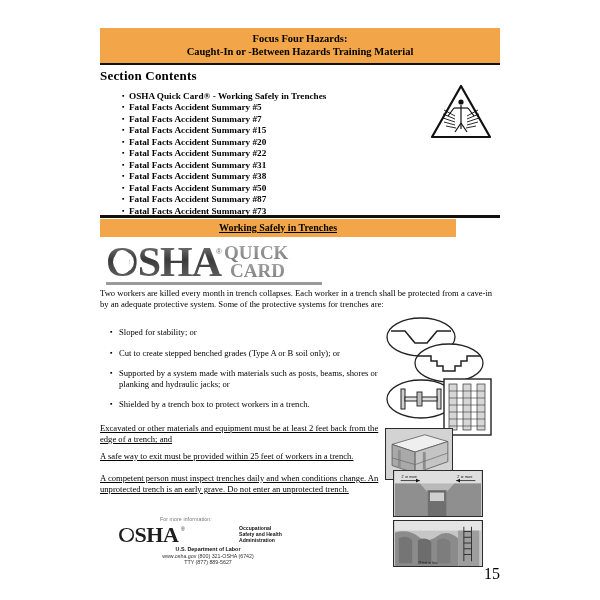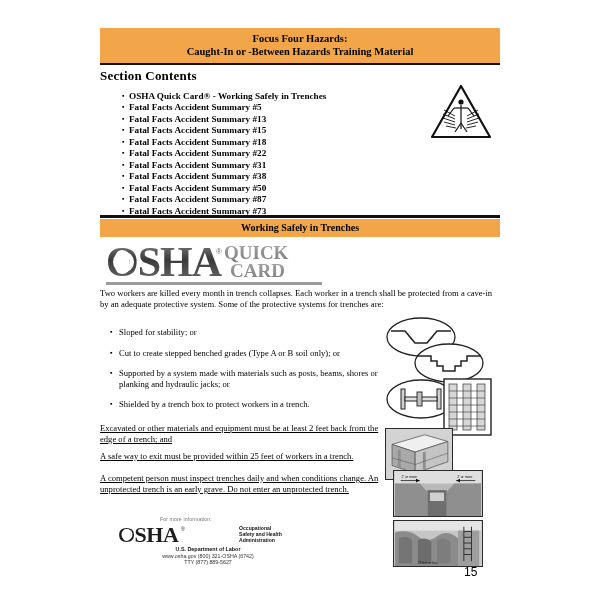--- a/index.html
+++ b/index.html
@@ -45,24 +45,25 @@
     width: 400px;
     padding: 4px 0 5px 0;
     font-size: 10.5px;
     line-height: 13px;
     border-bottom: 2.5px solid #111;
   }
   .banner-sub {
     position: absolute;
     left: 0;
     top: 219px;
-    width: 400px;
+    width: 356px;
     padding: 3px 0 3px 0;
     font-size: 10px;
     line-height: 12px;
+    text-decoration: underline;
   }
   .rule-dark {
     position: absolute;
     left: 0;
     top: 215px;
     width: 400px;
     height: 2.5px;
     background: #111;
   }
 
@@ -233,45 +234,45 @@
   .fig-ladder  { left: 293px; top: 520px; width: 90px; height: 47px; }
 
   .photo-frame {
     border: 1px solid #2b2b2b;
     background: #cfcfcf;
     box-sizing: border-box;
   }
 
   .page-num {
     position: absolute;
-    left: 464px;
+    left: 484px;
     top: 565px;
-    font-size: 12px;
-    font-family: Liberation Sans, sans-serif;
+    font-size: 16px;
+    font-family: Liberation Serif, serif;
   }
 </style>
 </head>
 <body>
 
 <div class="page">
   <div class="content">
 
     <div class="banner banner-top">
       <div>Focus Four Hazards:</div>
       <div>Caught-In or -Between Hazards Training Material</div>
     </div>
 
     <div class="section-title">Section Contents</div>
 
     <ul class="contents-list">
       <li><span class="bul">▪</span><span>OSHA Quick Card® - Working Safely in Trenches</span></li>
       <li><span class="bul">▪</span><span>Fatal Facts Accident Summary #5</span></li>
-      <li><span class="bul">▪</span><span>Fatal Facts Accident Summary #13</span></li>
+      <li><span class="bul">▪</span><span>Fatal Facts Accident Summary #7</span></li>
       <li><span class="bul">▪</span><span>Fatal Facts Accident Summary #15</span></li>
-      <li><span class="bul">▪</span><span>Fatal Facts Accident Summary #18</span></li>
+      <li><span class="bul">▪</span><span>Fatal Facts Accident Summary #20</span></li>
       <li><span class="bul">▪</span><span>Fatal Facts Accident Summary #22</span></li>
       <li><span class="bul">▪</span><span>Fatal Facts Accident Summary #31</span></li>
       <li><span class="bul">▪</span><span>Fatal Facts Accident Summary #38</span></li>
       <li><span class="bul">▪</span><span>Fatal Facts Accident Summary #50</span></li>
       <li><span class="bul">▪</span><span>Fatal Facts Accident Summary #87</span></li>
       <li><span class="bul">▪</span><span>Fatal Facts Accident Summary #73</span></li>
       <li><span class="bul">▪</span><span>Review Exercise</span></li>
     </ul>
 
     <svg class="warn-sign" viewBox="0 0 62 57">

